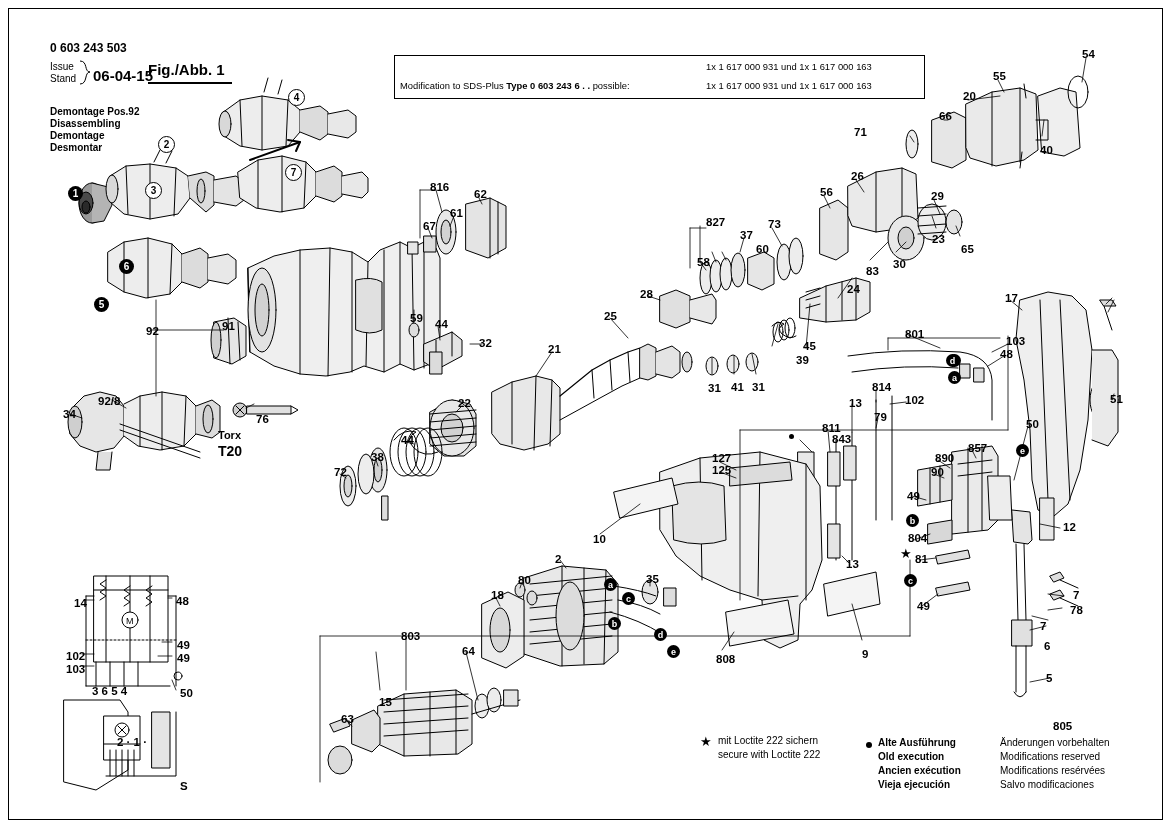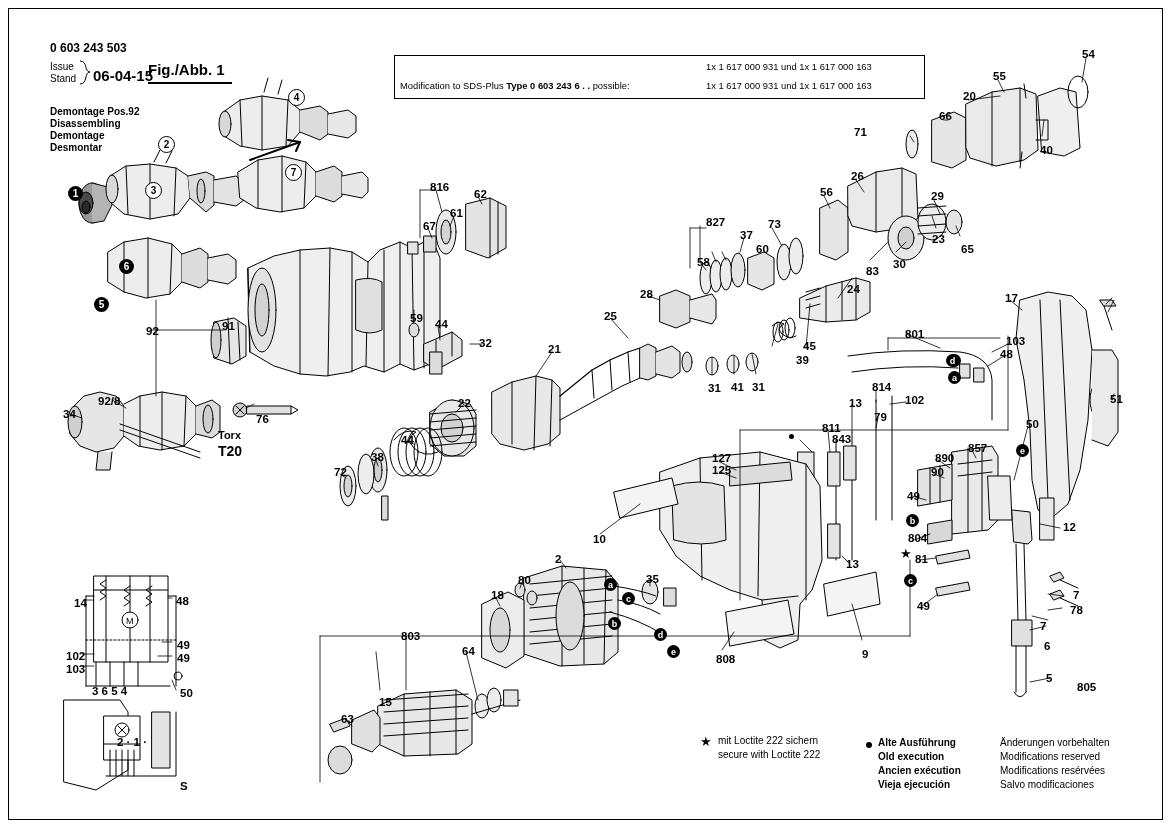--- a/index.html
+++ b/index.html
@@ -556,21 +556,21 @@
       <div class="t b num" style="left: 1073px; top: 589px;">7</div>
       <div class="t b num" style="left: 1070px; top: 604px;">78</div>
       <div class="t b num" style="left: 555px; top: 553px;">2</div>
       <div class="t b num" style="left: 646px; top: 573px;">35</div>
       <div class="t b num" style="left: 518px; top: 574px;">80</div>
       <div class="t b num" style="left: 491px; top: 589px;">18</div>
       <div class="t b num" style="left: 862px; top: 648px;">9</div>
       <div class="t b num" style="left: 1040px; top: 620px;">7</div>
       <div class="t b num" style="left: 1044px; top: 640px;">6</div>
       <div class="t b num" style="left: 1046px; top: 672px;">5</div>
-      <div class="t b num" style="left: 1053px; top: 681px; margin-left: 24px;">805</div>
+      <div class="t b num" style="left: 1053px; top: 720px;">805</div>
       <div class="t b num" style="left: 401px; top: 630px;">803</div>
       <div class="t b num" style="left: 462px; top: 645px;">64</div>
       <div class="t b num" style="left: 716px; top: 653px;">808</div>
       <div class="t b num" style="left: 341px; top: 713px;">63</div>
       <div class="t b num" style="left: 379px; top: 696px;">15</div>
       <div class="t b num" style="left: 74px; top: 597px;">14</div>
       <div class="t b num" style="left: 176px; top: 595px;">48</div>
       <div class="t b num" style="left: 177px; top: 639px;">49</div>
       <div class="t b num" style="left: 177px; top: 652px;">49</div>
       <div class="t b num" style="left: 66px; top: 650px;">102</div>

